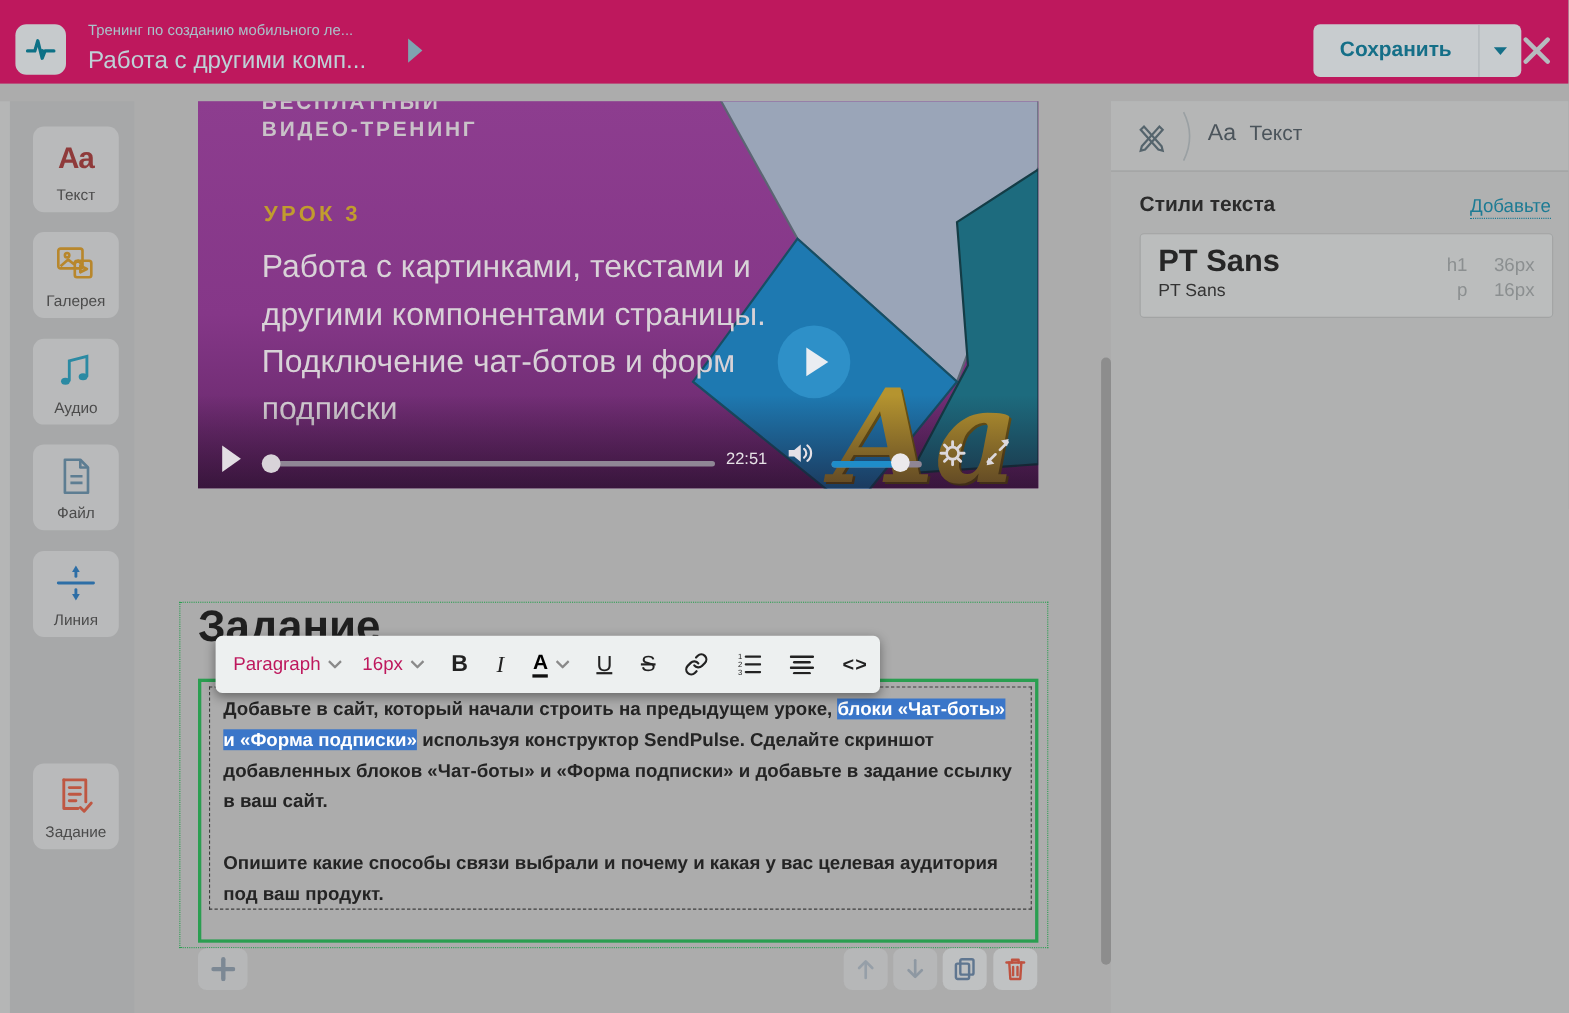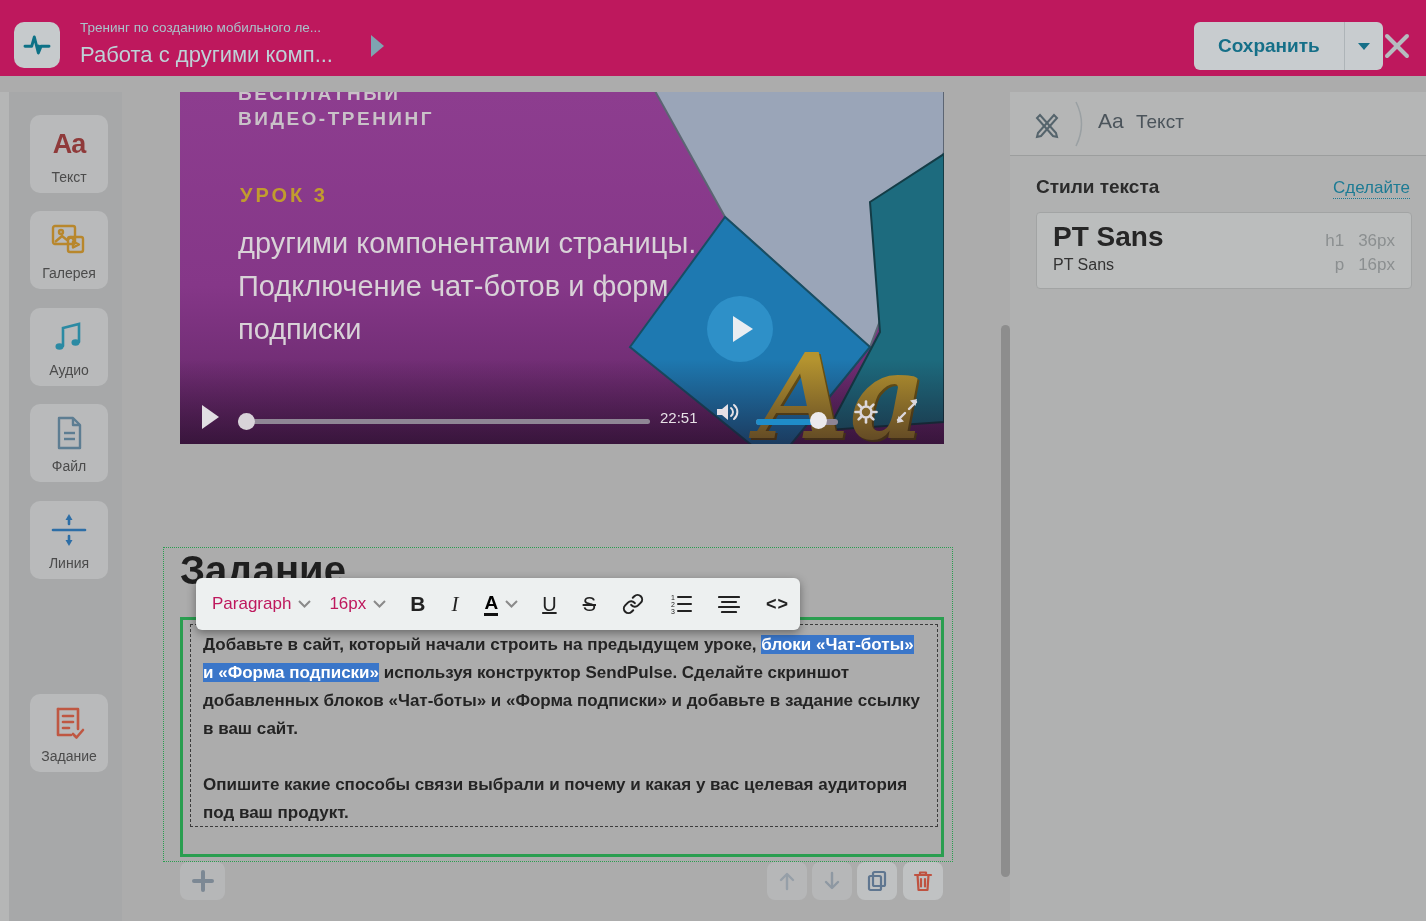--- a/index.html
+++ b/index.html
@@ -85,21 +85,21 @@
   .rp-tools { position:absolute; left:22px; top:17px; cursor:pointer; }
   .rp-sep { position:absolute; left:64px; top:8px; }
   .rp-aa { position:absolute; left:88px; top:17px; font-size:21px; color:#4b545b; }
   .rp-tabtitle { position:absolute; left:126px; top:19px; font-size:19px; color:#4b545b; }
   .rp-section { position:absolute; left:26px; top:84px; font-size:19px; font-weight:bold; color:#2b2b2b; }
   .rp-config { position:absolute; right:16px; top:86px; font-size:17px; color:#1d7b94; border-bottom:1px dotted #1d7b94; cursor:pointer; }
   .font-card { position:absolute; left:26px; top:120px; width:376px; height:77px; background:#bbbdbd; border:1px solid #a2a4a4; border-radius:4px; padding:8px 16px; cursor:pointer; }
   .fc-row { display:flex; align-items:baseline; justify-content:space-between; }
   .fc-h1font { font-size:28px; font-weight:bold; color:#262626; line-height:32px; }
   .fc-pfont { font-size:16px; color:#333; line-height:24px; }
-  .fc-meta { display:flex; gap:14px; font-size:17px; color:#8b8f90; }
+  .fc-meta { display:flex; gap:24px; font-size:17px; color:#8b8f90; }
   svg { display:block; }
 </style>
 </head>
 <body>
 
 <div class="topbar">
   <div class="logo">
     <span>
       <svg width="32" height="32" viewBox="0 0 24 24" fill="none" stroke="#0d7186" stroke-width="2.2" stroke-linecap="round" stroke-linejoin="round">
           <polyline points="3,13 8,13 10,6 13,18 15,13 21,13"></polyline>
@@ -214,20 +214,21 @@
     <polygon points="470,-10 764,-10 764,60 690,255 545,125" fill="#9aa5b8" stroke="#5c6573" stroke-width="2"></polygon>
     <polygon points="545,125 690,255 595,372 450,255" fill="#1e79b1" stroke="#174e64" stroke-width="2"></polygon>
     <polygon points="690,110 764,62 764,330 648,338 700,240" fill="#1d6b7e" stroke="#143c46" stroke-width="2"></polygon>
   </svg>
   <div class="v-free">
     <div>БЕСПЛАТНЫЙ</div>
     <div>ВИДЕО-ТРЕНИНГ</div>
   </div>
   <div class="v-lesson">УРОК 3</div>
   <div class="v-title">
+    <div>Работа с картинками, текстами и</div>
     <div>другими компонентами страницы.</div>
     <div>Подключение чат-ботов и форм</div>
     <div>подписки</div>
   </div>
   <div class="v-aa">Aa</div>
   <div class="v-bigplay">
       <i></i>
     </div>
   <div class="v-grad"></div>
   <div class="v-play"></div>
@@ -374,21 +375,21 @@
     </div>
     <div class="rp-sep">
       <svg width="14" height="48" viewBox="0 0 14 48" fill="none" stroke="#9aa0a3" stroke-width="1.5">
           <path d="M2 2 Q13 24 2 46"></path>
         </svg>
     </div>
     <div class="rp-aa">Aa</div>
     <div class="rp-tabtitle">Текст</div>
   </div>
   <div class="rp-section">Стили текста</div>
-  <div class="rp-config">Сделайте</div>
+  <div class="rp-config">Добавьте</div>
   <div class="font-card">
     <div class="fc-row">
       <span class="fc-h1font">PT Sans</span>
       <span class="fc-meta">
         <span>h1</span>
         <span>36px</span>
       </span>
     </div>
     <div class="fc-row">
       <span class="fc-pfont">PT Sans</span>

